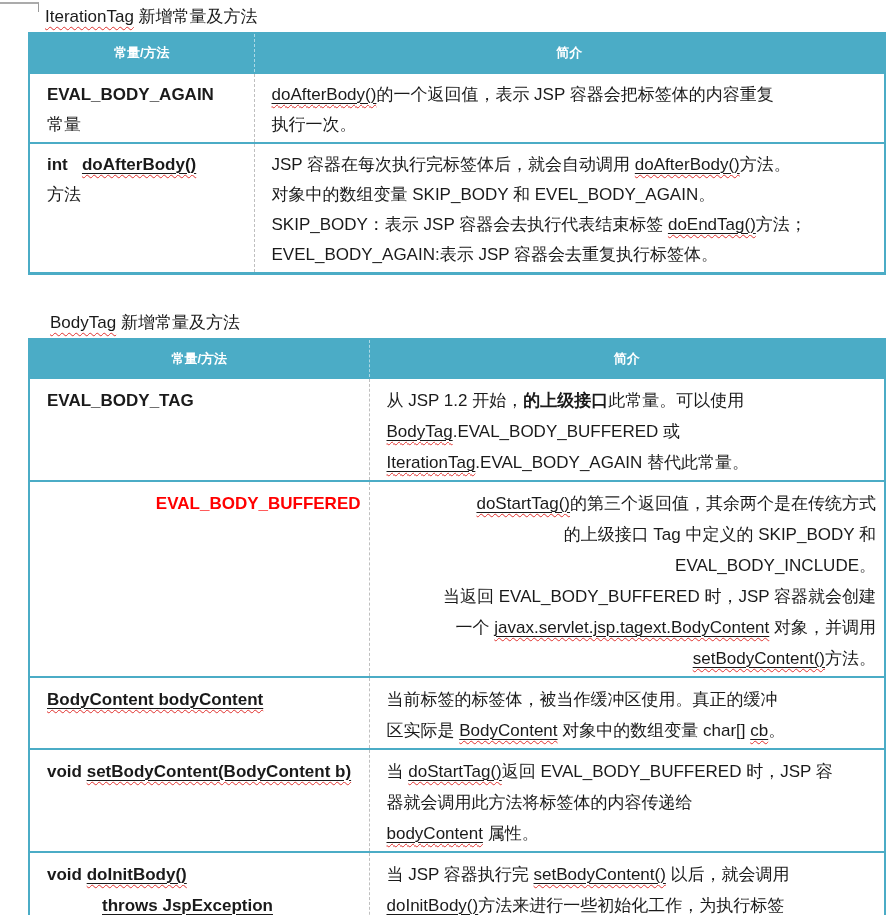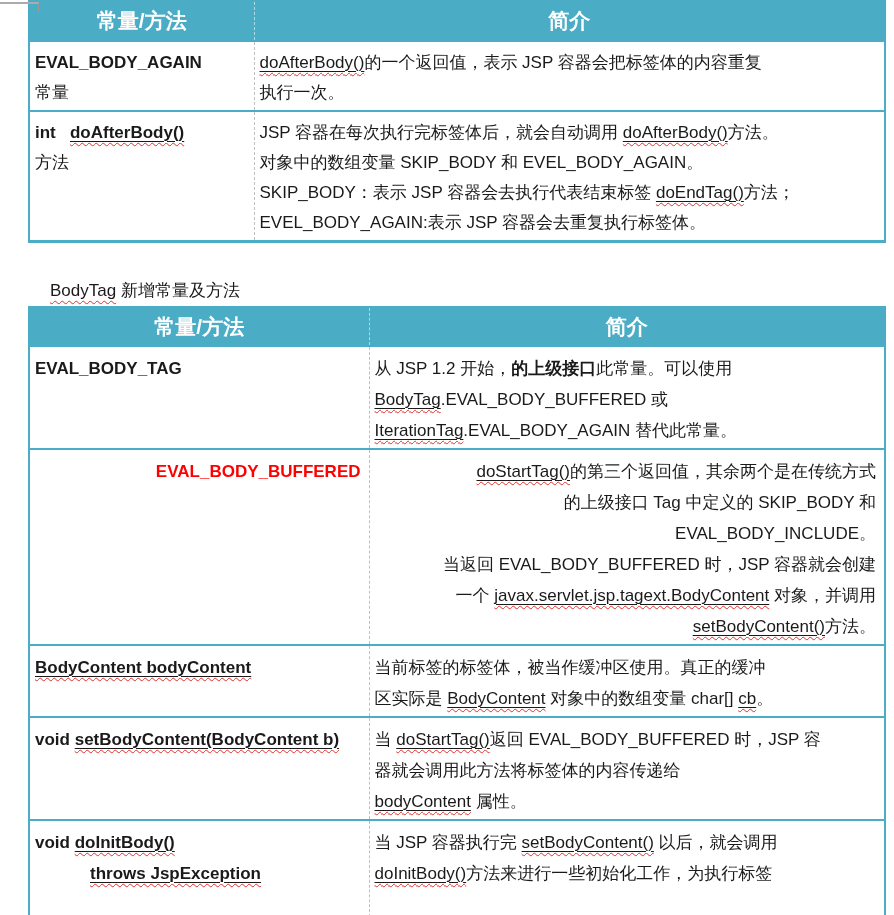--- a/index.html
+++ b/index.html
@@ -38,30 +38,30 @@
     table-layout:fixed;
     width:858px;
     margin-left:28px;
     border:2px solid var(--teal);
     border-bottom-width:3px;
   }
   table.wtable th{
     background:var(--teal);
     color:#ffffff;
     font-weight:bold;
-    font-size:21px;
+    font-size:13px;
     text-align:center;
     vertical-align:middle;
     padding:0;
   }
   .t1 th{height:40px;}
   .t2 th{height:39px;}
   table.wtable td{
     vertical-align:top;
-    padding:6px 8px 2px 5px;
+    padding:6px 8px 2px 17px;
     font-size:17px;
     border-top:2px solid var(--teal);
   }
   td.desc-cell,th.th-desc{border-left:1px dashed var(--divider);}
   th.th-desc{border-left-color:rgba(255,255,255,.55);}
   .t1 td{line-height:30px;}
   .t2 td{line-height:31px;}
   .line{white-space:nowrap;}
   .seg{}
   .bold{font-weight:bold;}
@@ -70,20 +70,21 @@
   .wavy{text-decoration:underline wavy var(--squiggle);text-decoration-thickness:1px;text-underline-offset:4px;}
 </style>
 </head>
 <body>
 
 <div class="corner-artifact"></div>
 
 <div>
 
   <div class="section">
+    <div class="doc-title title-1"><span class="seg wavy">IterationTag</span><span class="seg"> 新增常量及方法</span></div>
     <table class="wtable t1">
       <colgroup>
           <col class="col-term" style="width: 225px;">
           <col>
         </colgroup>
       <thead>
         <tr>
           <th class="th-term">常量/方法</th>
           <th class="th-desc">简介</th>
         </tr>

